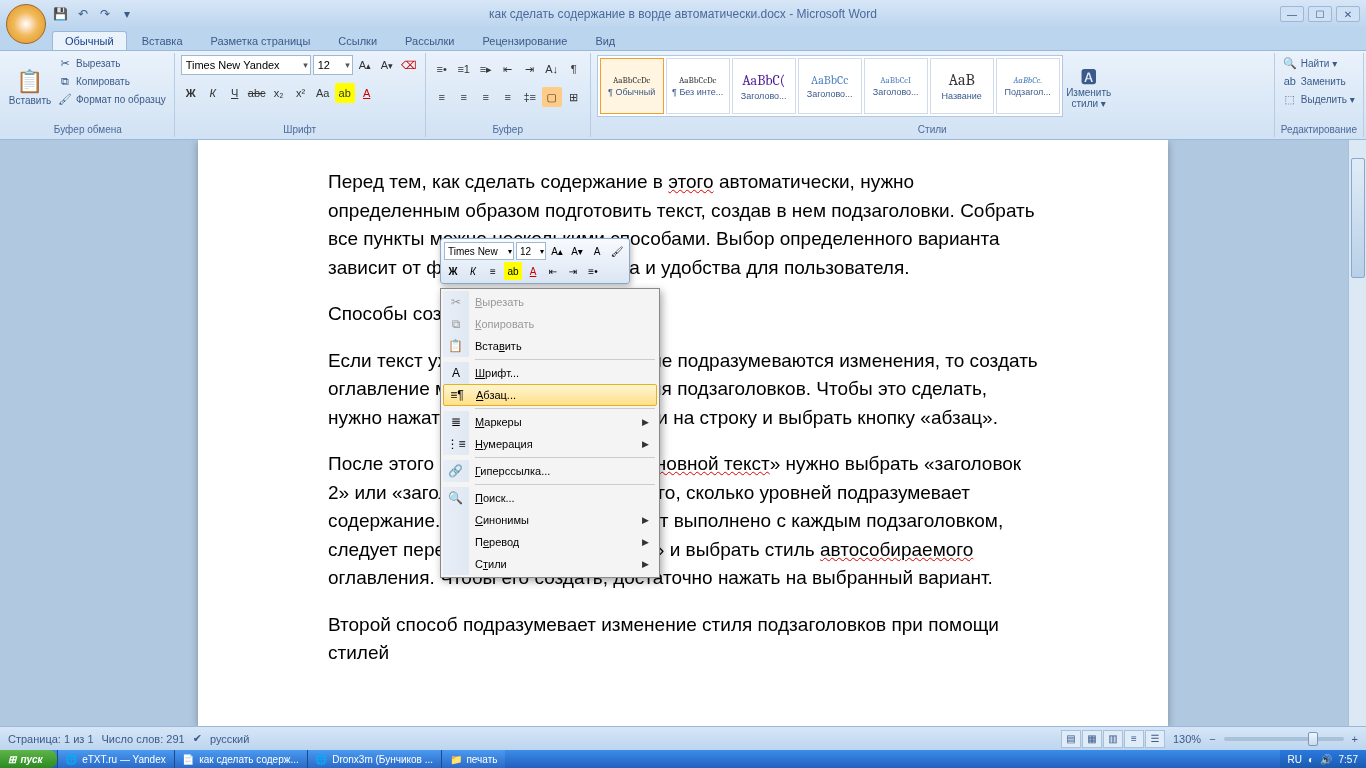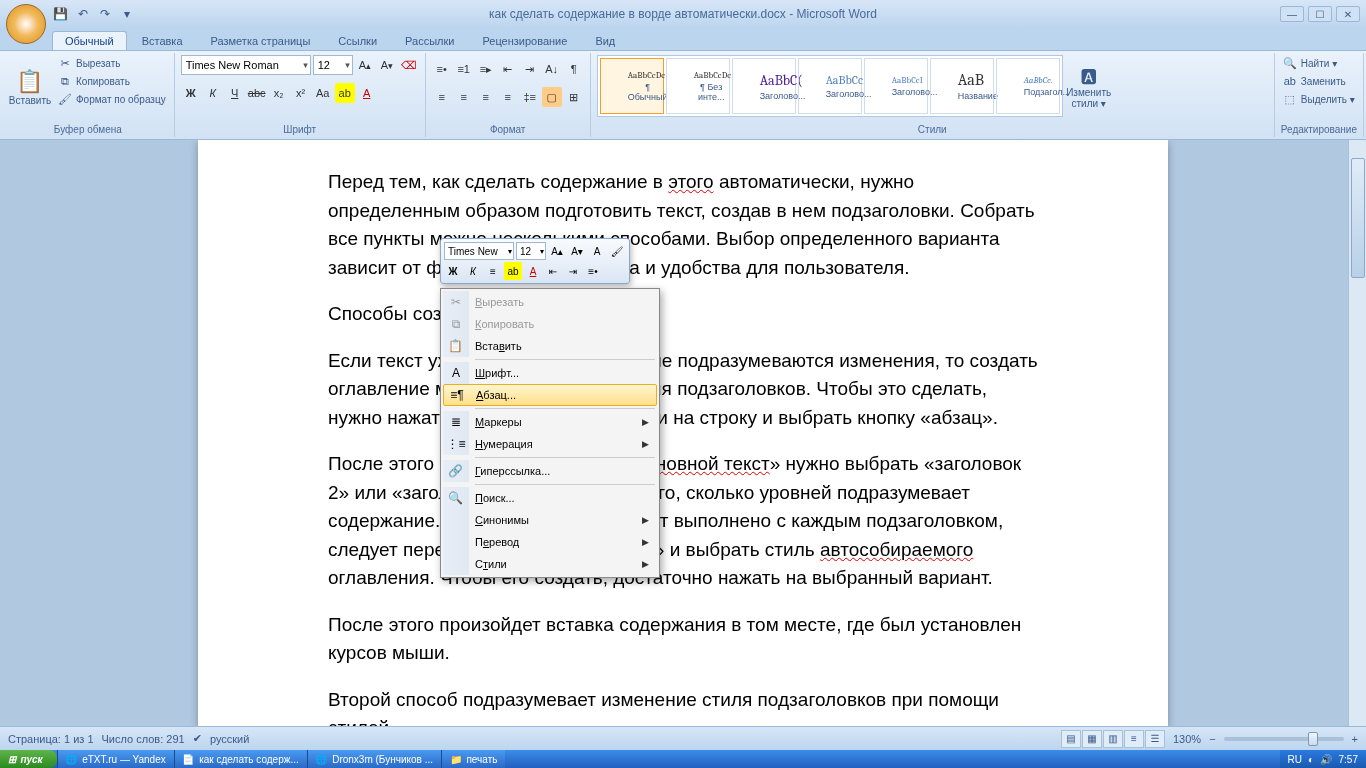--- a/index.html
+++ b/index.html
@@ -28,21 +28,21 @@
 .big-btn { width:44px; height:64px; display:flex; flex-direction:column; align-items:center; justify-content:center; font-size:10px; color:#3a5a8a; text-align:center; border:1px solid transparent; border-radius:3px; }
 .small-row { display:flex; flex-direction:column; gap:2px; }
 .small-item { display:flex; align-items:center; gap:4px; font-size:10px; color:#3a5a8a; padding:1px 2px; }
 .small-icon { width:14px; height:14px; display:inline-flex; align-items:center; justify-content:center; font-size:11px; }
 .font-row { display:flex; gap:2px; align-items:center; }
 .font-combo { height:20px; background:#fff; border:1px solid #a0b8d0; font-size:11px; padding:0 14px 0 4px; display:flex; align-items:center; position:relative; }
 .font-combo::after { content:"▾"; position:absolute; right:2px; font-size:9px; color:#555; }
 .btn-row { display:flex; gap:2px; margin-top:4px; }
 .fmt-btn { width:20px; height:20px; border:1px solid transparent; border-radius:2px; display:flex; align-items:center; justify-content:center; font-size:11px; color:#333; }
 .styles-gallery { display:flex; gap:2px; border:1px solid #b0c8e0; background:#fff; padding:2px; }
-.style-item { width:64px; height:56px; border:1px solid #d0dced; display:flex; flex-direction:column; align-items:flex-start; justify-content:center; font-size:9px; color:#3a5a8a; text-align:center;padding-left:27px; }
+.style-item { width:64px; height:56px; border:1px solid #d0dced; display:flex; flex-direction:column; align-items:center; justify-content:center; font-size:9px; color:#3a5a8a; text-align:center; }
 .style-item.sel { border-color:#f0a030; background:#fff5e0; }
 .style-preview { font-family:Cambria,serif; color:#333; margin-bottom:2px; }
 
 
 .doc-area { position:absolute; top:140px; bottom:42px; left:0; right:0; background:#b0c8e0; display:flex; justify-content:center; overflow:hidden; }
 .page { width:970px; background:#fff; box-shadow:0 2px 8px rgba(0,0,0,.3); padding:28px 130px 28px 130px; font-family:"Times New Roman",serif; font-size:19px; line-height:1.5; color:#000; position:relative; }
 .page p { margin-bottom:18px; }
 .red-wave { text-decoration:underline wavy #d00; text-decoration-thickness:1px; }
 .scroll-v { position:absolute; right:0; top:140px; bottom:42px; width:18px; background:#dce8f4; border-left:1px solid #a8c0d8; }
 .scroll-thumb-v { position:absolute; top:18px; width:14px; height:120px; left:2px; background:linear-gradient(#e0ecf8,#b8d0e8); border:1px solid #8aa8c8; border-radius:2px; }
@@ -133,21 +133,21 @@
             <span>Формат по образцу</span>
           </div>
       </div>
     </div>
     <div class="group-title">Буфер обмена</div>
   </div>
 
   <div class="group">
     <div class="group-body" style="flex-direction:column;gap:4px">
       <div class="font-row">
-        <div class="font-combo" style="width:130px">Times New Roman</div>
+        <div class="font-combo" style="width:130px">Times New Yandex</div>
         <div class="font-combo" style="width:40px">12</div>
         <div class="fmt-btn">A<sup>▴</sup></div>
         <div class="fmt-btn">A<sup>▾</sup></div>
         <div class="fmt-btn" style="color:#c00">⌫</div>
       </div>
       <div class="btn-row">
         <div class="fmt-btn">
             <b>Ж</b>
           </div>
         <div class="fmt-btn">
@@ -185,21 +185,21 @@
       <div class="btn-row">
         <div class="fmt-btn">≡</div>
         <div class="fmt-btn">≡</div>
         <div class="fmt-btn">≡</div>
         <div class="fmt-btn">≡</div>
         <div class="fmt-btn">‡≡</div>
         <div class="fmt-btn" style="background:#fc8">▢</div>
         <div class="fmt-btn">⊞</div>
       </div>
     </div>
-    <div class="group-title">Формат</div>
+    <div class="group-title">Буфер</div>
   </div>
 
   <div class="group" style="flex:1">
     <div class="group-body">
       <div class="styles-gallery">
         <div class="style-item sel">
             <span class="style-preview">AaBbCcDc</span>
             <span>¶ Обычный</span>
           </div>
         <div class="style-item">
@@ -255,21 +255,20 @@
     <div class="group-title">Редактирование</div>
   </div>
 </div>
 
 <div class="doc-area">
   <div class="page">
     <p><span>Перед тем, как сделать содержание в </span><span class="red-wave">этого</span><span> автоматически, нужно определенным образом подготовить текст, создав в нем подзаголовки. Собрать все пункты можно несколькими способами. Выбор определенного варианта зависит от форматирования текста и удобства для пользователя.</span></p>
     <p>Способы создания содержания</p>
     <p>Если текст уже набран полностью и не подразумеваются изменения, то создать оглавление можно зависимо от уровня подзаголовков. Чтобы это сделать, нужно нажать правой клавишей мыши на строку и выбрать кнопку «абзац».</p>
     <p><span>После этого в строке с надписью «</span><span class="red-wave">основной текст</span><span>» нужно выбрать «заголовок 2» или «заголовок 3», зависимо от того, сколько уровней подразумевает содержание. После того, как это будет выполнено с каждым подзаголовком, следует перейти во вкладку «ссылки» и выбрать стиль </span><span class="red-wave">автособираемого</span><span> оглавления. Чтобы его создать, достаточно нажать на выбранный вариант.</span></p>
-    <p>После этого произойдет вставка содержания в том месте, где был установлен курсов мыши.</p>
     <p style="margin-bottom:0">Второй способ подразумевает изменение стиля подзаголовков при помощи стилей</p>
   </div>
 </div>
 <div class="scroll-v">
     <div class="scroll-thumb-v"></div>
   </div>
 <div class="scroll-h"></div>
 
 <div class="mini-toolbar">
   <div class="mini-row">

